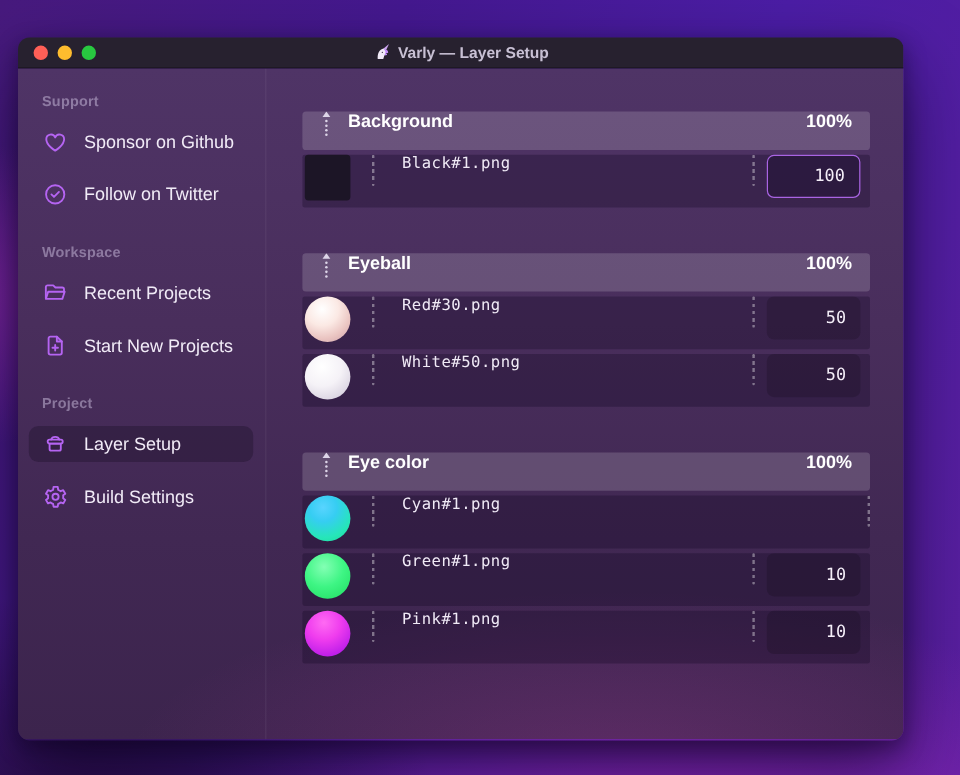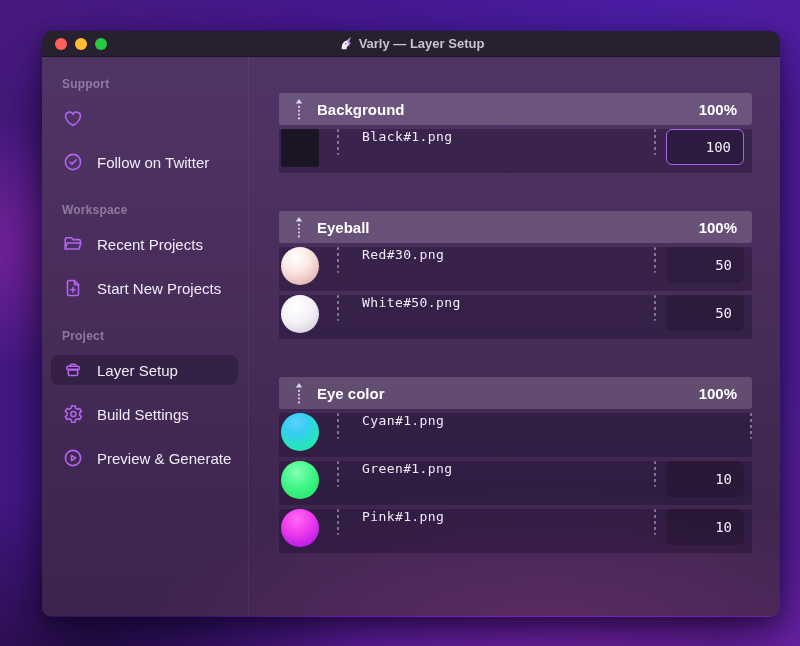--- a/index.html
+++ b/index.html
@@ -8,21 +8,21 @@
   .desktop {
     position:relative; width:800px; height:646px;
     background-image:
       radial-gradient(55% 45% at 8% 108%, rgba(32,10,48,.85), rgba(32,10,48,0) 70%),
       radial-gradient(80% 55% at 68% 112%, rgba(193,47,208,.62), rgba(193,47,208,0) 65%),
       radial-gradient(42% 32% at -6% 38%, rgba(182,48,190,.5), rgba(182,48,190,0) 62%),
       linear-gradient(112deg, #471a7d 0%, #44188f 32%, #4b1da5 62%, #5a1f9f 100%);
   }
 
   .window {
-    position:absolute; left:42px; top:31px; width:738px; height:586px;
+    position:absolute; left:15px; top:31px; width:738px; height:586px;
     border-radius:10px; overflow:hidden;
     box-shadow:0 28px 60px rgba(8,0,22,.55), 0 6px 18px rgba(8,0,22,.4);
   }
 
   
   .titlebar {
     height:26px; background:#27212f; display:flex; align-items:center;
     position:relative; border-bottom:1px solid rgba(0,0,0,.3);
   }
   .traffic { position:absolute; left:13px; display:flex; gap:8px; }
@@ -56,21 +56,21 @@
   .side-item .icon { width:22px; height:22px; display:flex; flex-shrink:0; }
   .side-item .icon svg { width:22px; height:22px; stroke:#b564f2; fill:none;
     stroke-width:1.7; stroke-linecap:round; stroke-linejoin:round; }
   .item-label { font-size:15px; color:#f1ebf7; white-space:nowrap; }
 
   
   .content { flex:1; padding:36px 28px 0 30px; overflow:hidden; }
   .group { margin-bottom:38px; }
   .group-header {
     height:32px; background:rgba(255,255,255,.165); border-radius:3px;
-    display:flex; align-items:center; padding:0 15px; margin-bottom:4px; cursor:grab;
+    display:flex; padding:0 15px; margin-bottom:4px; cursor:grab;
   }
   .drag { width:10px; display:flex; justify-content:center; }
   .group-title { margin-left:13px; font-size:15px; font-weight:700; color:#ffffff; }
   .group-opacity { margin-left:auto; font-size:15px; font-weight:700; color:#ffffff; }
 
   .layer-row {
     height:44px; background:rgba(18,6,32,.30); border-radius:2px;
     display:flex; align-items:flex-start; padding-left:2px; margin-bottom:4px;
   }
   .thumb { width:38px; height:38px; flex-shrink:0; }
@@ -134,20 +134,21 @@
       <aside class="sidebar">
 
         <div class="section">
           <div class="section-label">Support</div>
           <div class="side-item">
             <span class="icon">
               <svg viewBox="0 0 24 24">
                   <path d="M12 20.2C12 20.2 3.9 15.4 3.9 9.8a4.2 4.2 0 018.1-1.6 4.2 4.2 0 018.1 1.6c0 5.6-8.1 10.4-8.1 10.4z"></path>
                 </svg>
             </span>
+            <span class="item-label">Sponsor on Github</span>
           </div>
           <div class="side-item">
             <span class="icon">
               <svg viewBox="0 0 24 24">
                   <circle cx="12" cy="12" r="8.3"></circle>
                   <path d="M8.6 12l2.3 2.3 4.5-4.6"></path>
                 </svg>
             </span>
             <span class="item-label">Follow on Twitter</span>
           </div>
@@ -189,29 +190,20 @@
             <span class="item-label">Layer Setup</span>
           </div>
           <div class="side-item">
             <span class="icon">
               <svg viewBox="0 0 24 24">
                   <path d="M19.2 13.3a7.2 7.2 0 000-2.6l2-1.5-1.9-3.2-2.3.9a7.2 7.2 0 00-2.3-1.3L14.3 3h-3.8l-.4 2.6a7.2 7.2 0 00-2.3 1.3l-2.3-.9L3.6 9.2l2 1.5a7.2 7.2 0 000 2.6l-2 1.5 1.9 3.2 2.3-.9a7.2 7.2 0 002.3 1.3l.4 2.6h3.8l.4-2.6a7.2 7.2 0 002.3-1.3l2.3.9 1.9-3.2z"></path>
                   <circle cx="12.3" cy="12" r="2.8"></circle>
                 </svg>
             </span>
             <span class="item-label">Build Settings</span>
-          </div>
-          <div class="side-item">
-            <span class="icon">
-              <svg viewBox="0 0 24 24">
-                  <circle cx="12" cy="12" r="8.3"></circle>
-                  <path d="M10.3 9.2l4.6 2.8-4.6 2.8z"></path>
-                </svg>
-            </span>
-            <span class="item-label">Preview &amp; Generate</span>
           </div>
         </div>
 
       </aside>
 
       <main class="content">
 
         <section class="group">
           <header class="group-header">
             <span class="drag">

